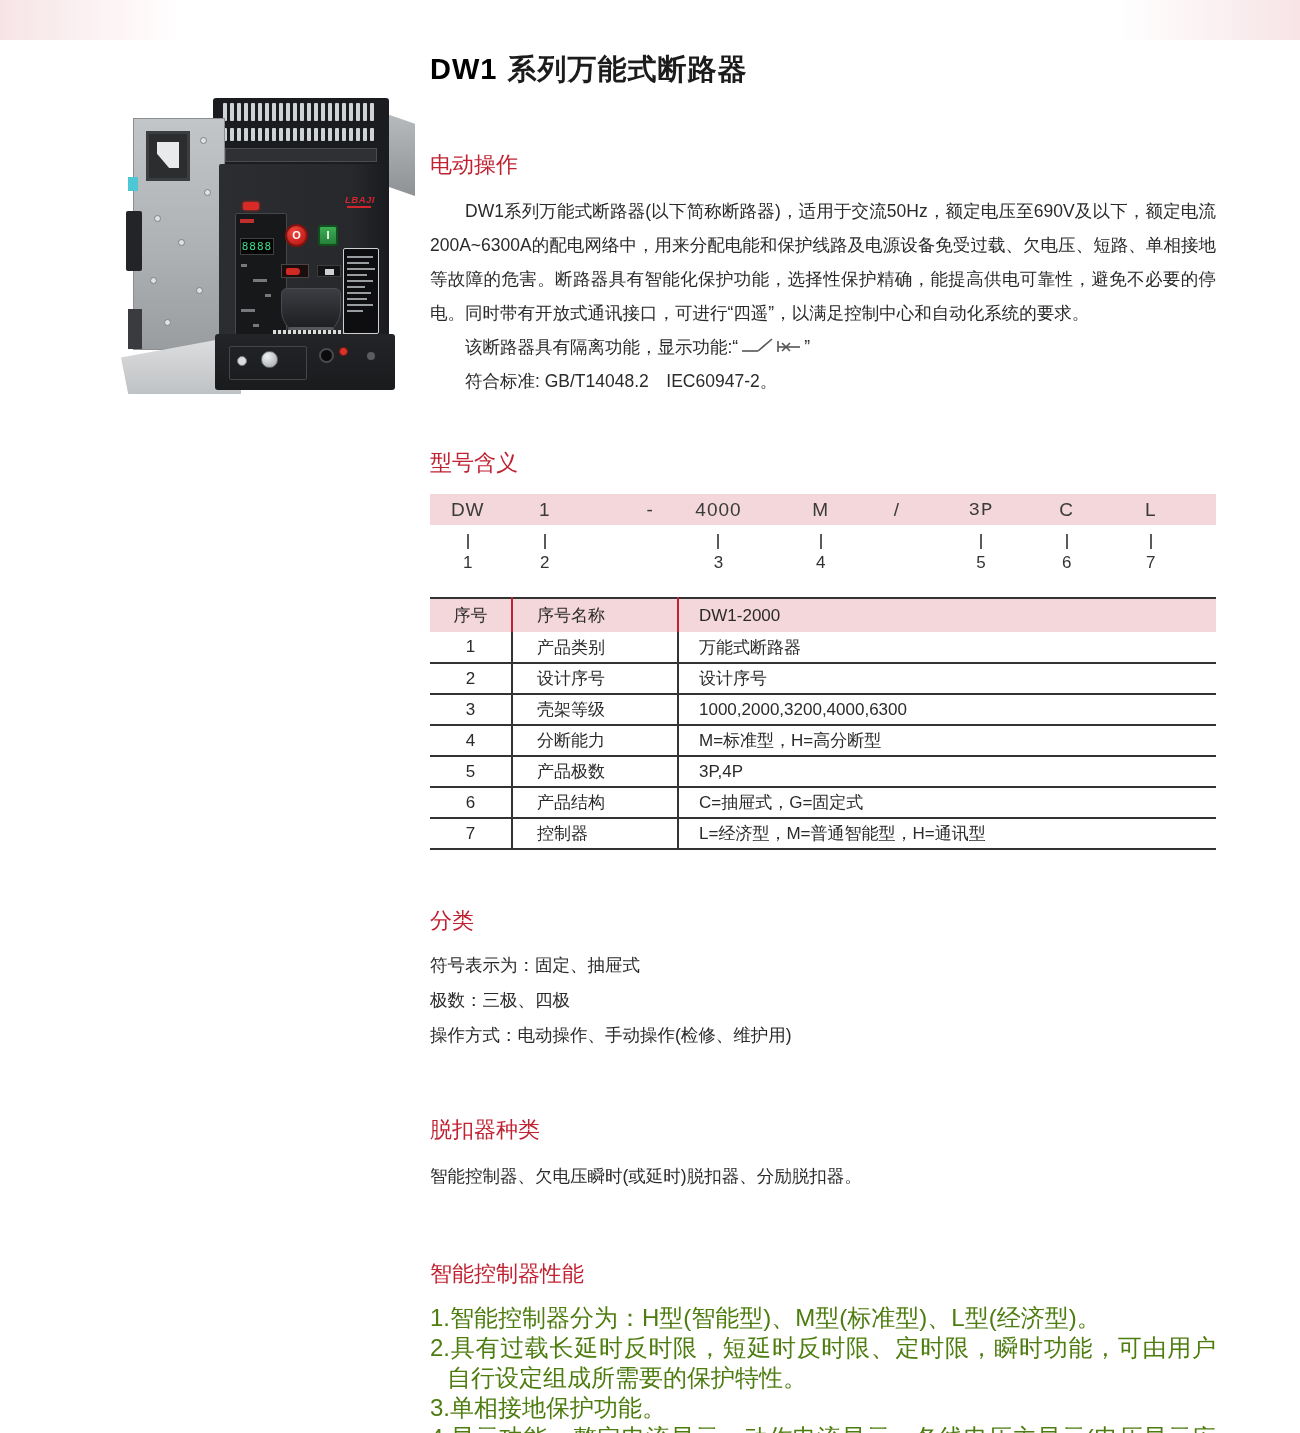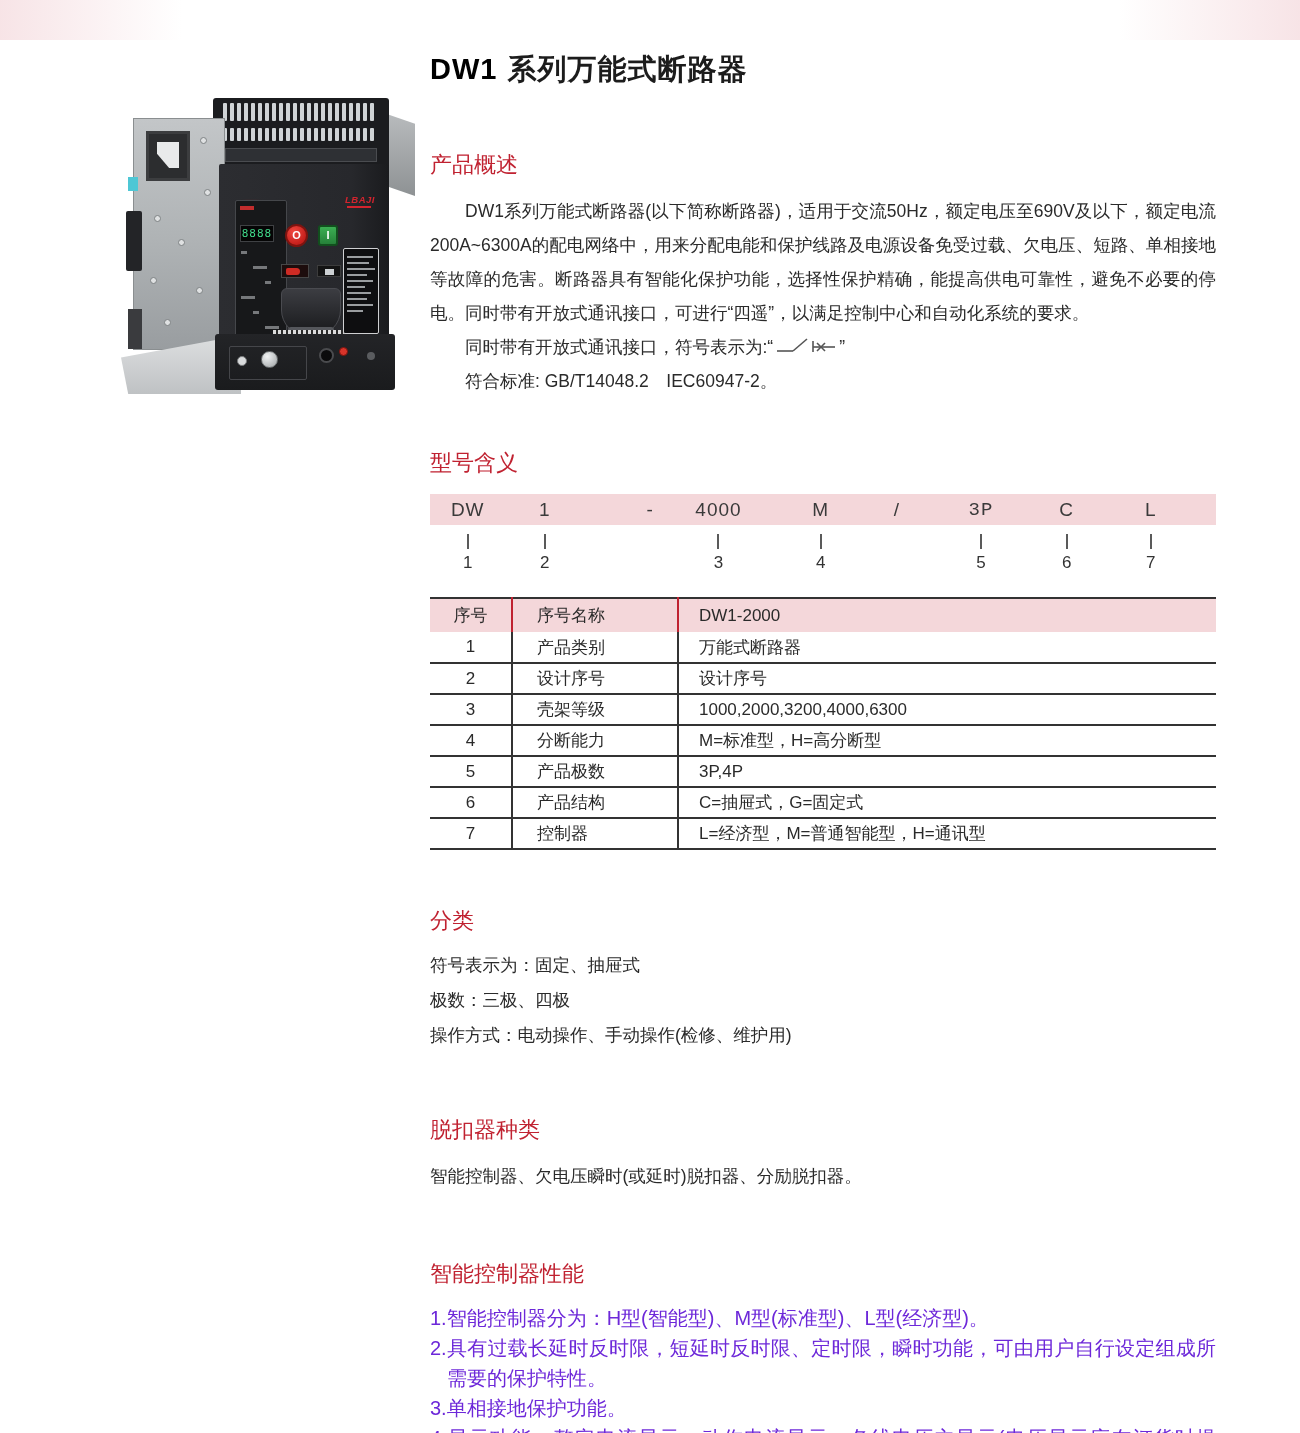--- a/index.html
+++ b/index.html
@@ -46,42 +46,42 @@
   table.model-table tr { border-bottom:2px solid #333; }
   table.model-table tr:last-child { border-bottom:none; }
   table.model-table th.c-num, table.model-table td.c-num { text-align:center; padding-left:0; }
   table.model-table th:nth-child(2), table.model-table td:nth-child(2) { padding-left:24px; }
 
   
   .lines { margin-top:12px; }
   .lines .line { font-size:17.5px; line-height:35px; color:#2a2a2a; }
   .trip-line { margin-top:14px; }
   .perf { margin-top:14px; }
-  .perf .perf-item { font-size:20px; line-height:30px; color:#6d28d9; padding-left:17px; text-indent:-17px; text-align:justify; }
+  .perf .perf-item { font-size:24px; line-height:30px; color:#4d7c0f; padding-left:17px; text-indent:-17px; text-align:justify; }
 
   
   .photo { position:absolute; left:125px; top:98px; width:296px; height:300px; }
   .photo * { position:absolute; }
   .cb-right-frame { left:256px; top:14px; width:34px; height:84px; background:linear-gradient(180deg,#b9bcbe,#8e9294); clip-path:polygon(0 0,100% 14%,100% 100%,0 86%); }
   .cb-top { left:88px; top:0; width:176px; height:74px; background:#1b1c1f; border-radius:3px 3px 0 0; }
   .pin-row1 { left:10px; top:5px; width:156px; height:18px; }
   .pin-row2 { left:10px; top:30px; width:156px; height:13px; }
   .pin { position:absolute; top:0; width:4px; height:100%; background:#cfd3d6; border-radius:1px; }
   .term-strip { left:12px; top:50px; width:152px; height:14px; background:#2e3034; border:1px solid #4a4c50; }
   .cb-left-frame { left:8px; top:20px; width:92px; height:232px; background:linear-gradient(180deg,#c3c6c8 0%,#aeb2b4 55%,#999da0 100%); border:1px solid #8a8e90; }
   .frame-window { left:12px; top:12px; width:44px; height:50px; background:#2c2d2f; border:3px solid #3c3d3f; }
   .frame-window-in { left:8px; top:8px; width:22px; height:26px; background:#e9eaeb; clip-path:polygon(0 0,100% 0,100% 100%,55% 100%,0 45%); }
   .screw { width:7px; height:7px; border-radius:50%; background:#dfe1e2; border:1px solid #7e8284; }
   .cyan-chip { left:-6px; top:58px; width:10px; height:14px; background:#4ec7d5; }
   .left-bracket { left:-8px; top:92px; width:16px; height:60px; background:#232427; border-radius:2px; }
   .left-bracket2 { left:-6px; top:190px; width:14px; height:40px; background:#3a3b3e; }
   .cb-base-plate { left:-4px; top:240px; width:120px; height:56px; background:linear-gradient(180deg,#dcdedf,#bfc2c4); clip-path:polygon(0 35%,88% 0,100% 55%,100% 100%,6% 100%); }
   .cb-body { left:94px; top:66px; width:170px; height:176px; background:linear-gradient(90deg,#2c2d31 0%,#27282c 78%,#1a1b1e 100%); border-radius:2px; }
   .red-led { left:24px; top:38px; width:16px; height:8px; background:#d92b26; border-radius:2px; box-shadow:0 0 3px #d92b26; }
-  .ctrl-panel { left:16px; top:36px; width:52px; height:168px; background:#17181a; border:1px solid #45474b; border-radius:2px; }
+  .ctrl-panel { left:16px; top:49px; width:52px; height:168px; background:#17181a; border:1px solid #45474b; border-radius:2px; }
   .ctrl-logo { left:4px; top:5px; width:14px; height:4px; background:#c22d2d; }
   .ctrl-display { left:4px; top:24px; width:34px; height:17px; background:#050505; border:1px solid #3f4144; color:#41d98a; font-family:"DejaVu Sans Mono", monospace; font-size:11px; line-height:15px; text-align:center; letter-spacing:1px; }
   .ctrl-mark { background:#8e9194; opacity:.8; }
   .mini-btn { width:9px; height:8px; background:#3a3c40; border:1px solid #606368; }
   .btn-o { left:66px; top:60px; width:23px; height:23px; border-radius:50%; background:radial-gradient(circle at 35% 30%, #f0473f, #c5201c 70%); border:2px solid #7d1410; color:#fff; font-size:11px; font-weight:bold; text-align:center; line-height:19px; }
   .btn-i { left:99px; top:61px; width:20px; height:21px; border-radius:3px; background:linear-gradient(180deg,#3cae53,#268139); border:2px solid #124f1e; color:#fff; font-size:11px; font-weight:bold; text-align:center; line-height:17px; }
   .win-red { left:62px; top:100px; width:28px; height:14px; background:#1d0d0d; border:1px solid #474747; }
   .win-red-in { left:4px; top:3px; width:14px; height:7px; background:#cf2b24; border-radius:2px 4px 4px 2px; }
   .win-gray { left:98px; top:101px; width:24px; height:12px; background:#141414; border:1px solid #3c3c3c; }
   .win-gray-in { left:7px; top:3px; width:9px; height:6px; background:#cdd1d3; }
@@ -231,24 +231,24 @@
       <div class="cap-red"></div>
       <div class="dot-gray"></div>
     </div>
   </div>
 
   <div class="content">
     <h1 class="title">
       <span class="t-model">DW1</span><span class="t-rest">系列万能式断路器</span>
     </h1>
 
-    <h2 class="sec h-overview">产品概述</h2>
+    <h2 class="sec h-overview">电动操作</h2>
     <p class="para justify indent p1">DW1系列万能式断路器(以下简称断路器)，适用于交流50Hz，额定电压至690V及以下，额定电流200A~6300A的配电网络中，用来分配电能和保护线路及电源设备免受过载、欠电压、短路、单相接地等故障的危害。断路器具有智能化保护功能，选择性保护精确，能提高供电可靠性，避免不必要的停电。同时带有开放式通讯接口，可进行“四遥”，以满足控制中心和自动化系统的要求。</p>
     <p class="para indent sym-line">
-      <span>同时带有开放式通讯接口，符号表示为:“</span><svg width="62" height="22" viewBox="0 0 62 22">
+      <span>该断路器具有隔离功能，显示功能:“</span><svg width="62" height="22" viewBox="0 0 62 22">
           <g stroke="#555" stroke-width="1.6" fill="none">
             <path d="M2 16 L18 16"></path>
             <path d="M18 16 L32 4"></path>
             <path d="M38 6 L38 17"></path>
             <path d="M38 12 L60 12"></path>
             <path d="M42 8 L50 16"></path>
             <path d="M50 8 L42 16"></path>
           </g>
         </svg><span>”</span>
     </p>

